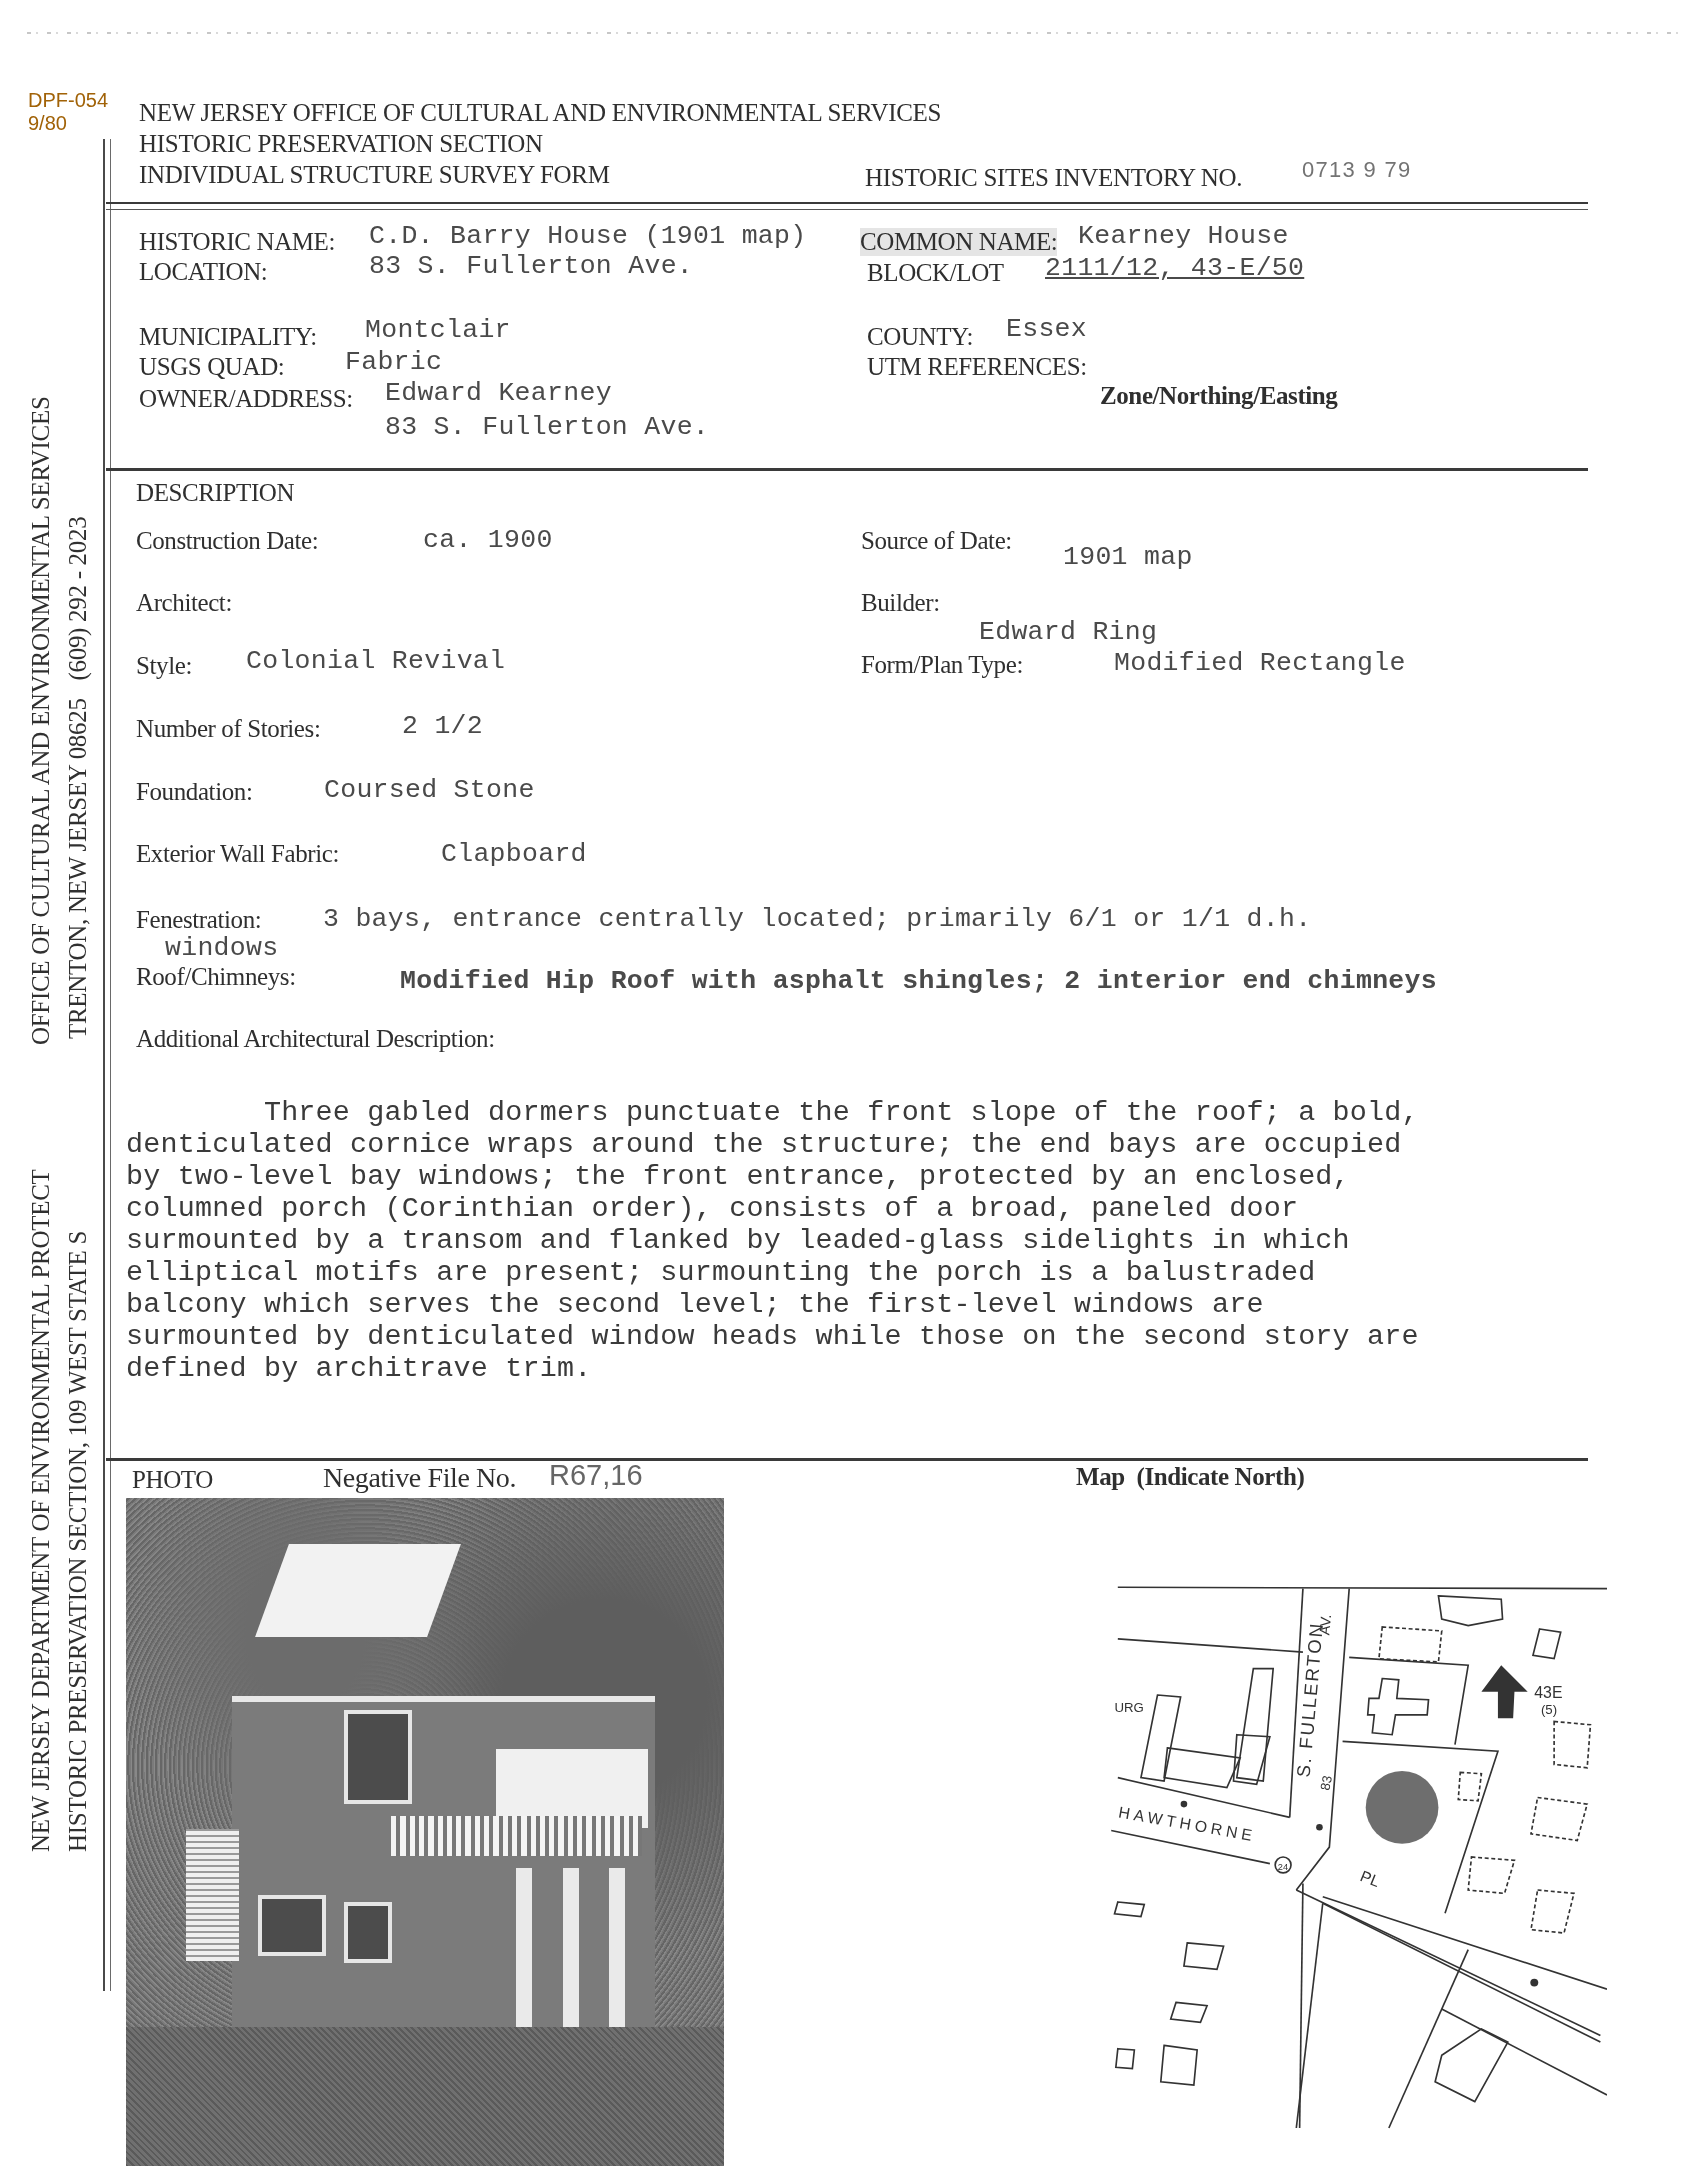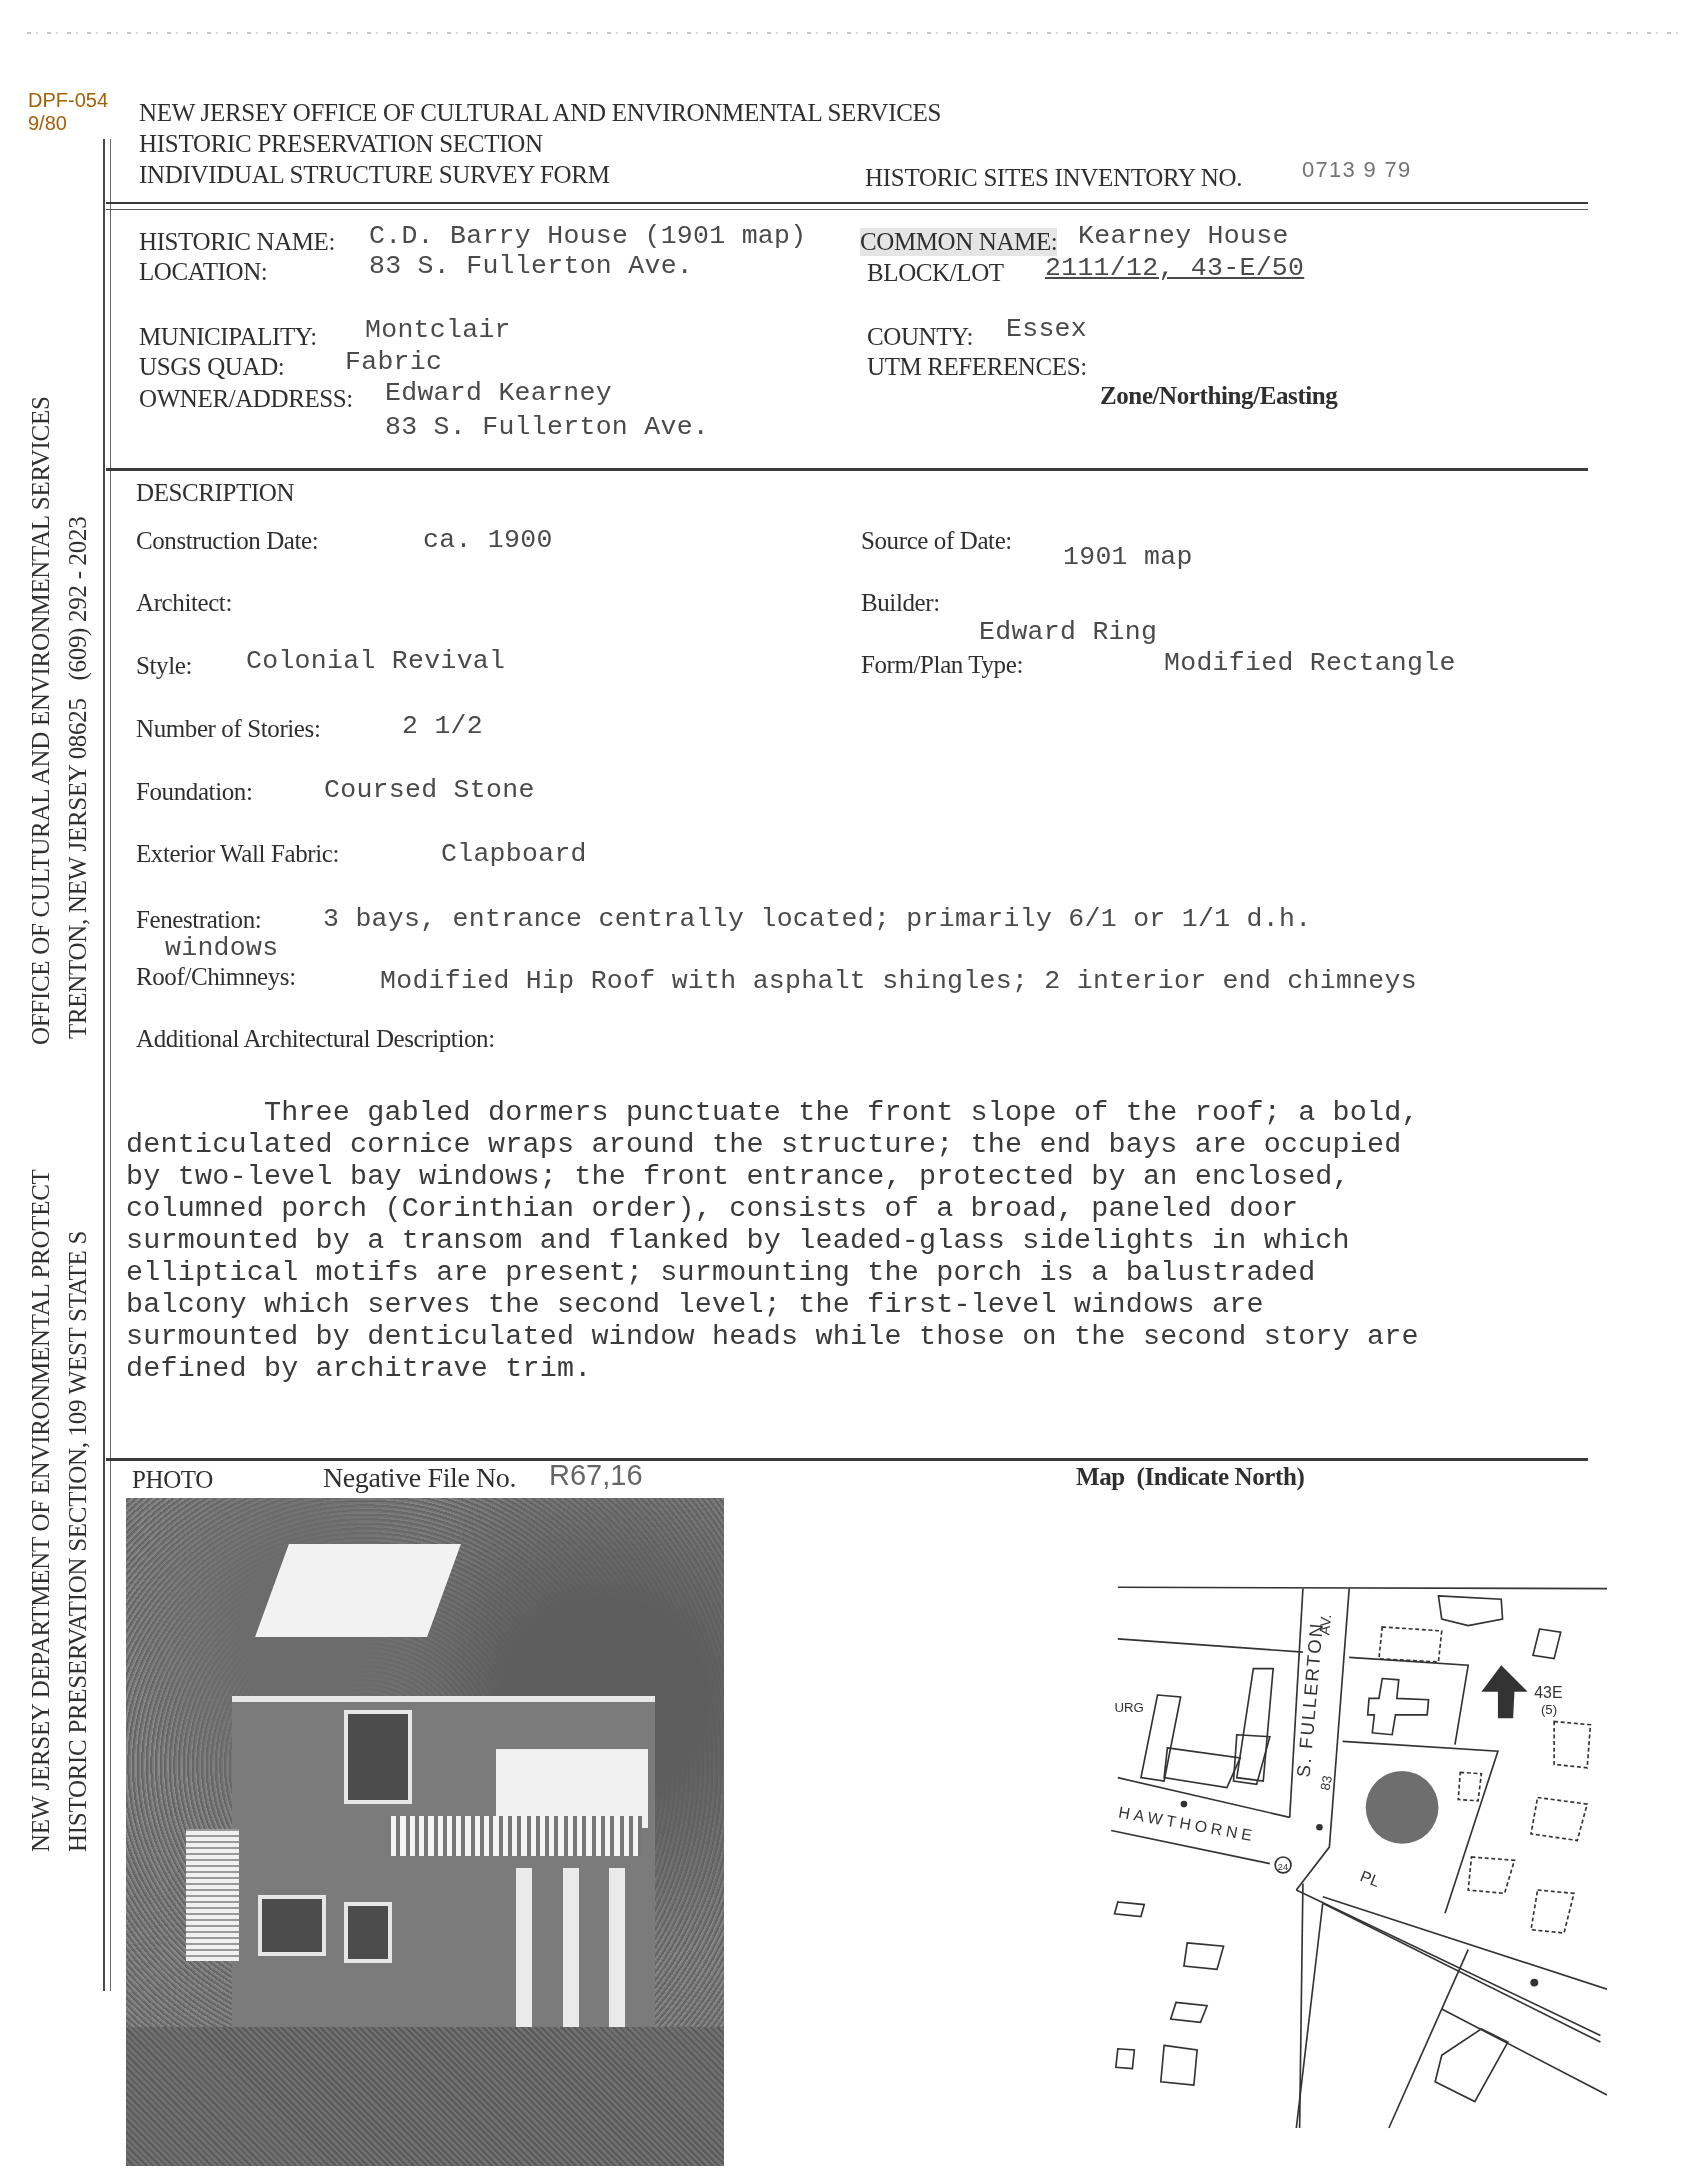--- a/index.html
+++ b/index.html
@@ -95,36 +95,36 @@
 <div class="abs mono value" style="left:1063px; top:542px;text-align:center;">1901 map</div>
 
 <div class="abs serif label" style="left:136px; top:589px;">Architect:</div>
 <div class="abs mono value" style="left:291px; top:587px;"></div>
 <div class="abs serif label" style="left:861px; top:589px;">Builder:</div>
 <div class="abs mono value" style="left:979px; top:585px;margin-top:32px;">Edward Ring</div>
 
 <div class="abs serif label" style="left:136px; top:652px;">Style:</div>
 <div class="abs mono value" style="left:246px; top:646px;">Colonial Revival</div>
 <div class="abs serif label" style="left:861px; top:651px;">Form/Plan Type:</div>
-<div class="abs mono value" style="left:1164px; top:648px;">Modified Rectangle</div>
+<div class="abs mono value" style="left:1114px; top:648px;">Modified Rectangle</div>
 
 <div class="abs serif label" style="left:136px; top:715px;">Number of Stories:</div>
 <div class="abs mono value" style="left:402px; top:711px;">2 1/2</div>
 
 <div class="abs serif label" style="left:136px; top:778px;">Foundation:</div>
 <div class="abs mono value" style="left:324px; top:775px;">Coursed Stone</div>
 
 <div class="abs serif label" style="left:136px; top:840px;">Exterior Wall Fabric:</div>
 <div class="abs mono value" style="left:441px; top:839px;">Clapboard</div>
 
 <div class="abs serif label" style="left:136px; top:906px;">Fenestration:</div>
 <div class="abs mono value" style="left:323px; top:904px;">3 bays, entrance centrally located; primarily 6/1 or 1/1 d.h.</div>
 <div class="abs mono value" style="left:165px; top:933px;">windows</div>
 <div class="abs serif label" style="left:136px; top:963px;">Roof/Chimneys:</div>
-<div class="abs mono value" style="left:380px; top:966px;">Modified Hip Roof with asphalt shingles; 2 interior end chimneys</div>
+<div class="abs mono value" style="left:400px; top:966px;font-weight:bold;">Modified Hip Roof with asphalt shingles; 2 interior end chimneys</div>
 
 <div class="abs serif label" style="left:136px; top:1025px;">Additional Architectural Description:</div>
 
 <div class="abs mono desc-para" id="desc-para"><div>        Three gabled dormers punctuate the front slope of the roof; a bold,</div><div>denticulated cornice wraps around the structure; the end bays are occupied</div><div>by two-level bay windows; the front entrance, protected by an enclosed,</div><div>columned porch (Corinthian order), consists of a broad, paneled door</div><div>surmounted by a transom and flanked by leaded-glass sidelights in which</div><div>elliptical motifs are present; surmounting the porch is a balustraded</div><div>balcony which serves the second level; the first-level windows are</div><div>surmounted by denticulated window heads while those on the second story are</div><div>defined by architrave trim.</div></div>
 
 <div class="hline" style="left:106px; top:1458px; width:1482px; height:2.6px;"></div>
 
 <div class="abs serif label" style="left:132px; top:1466px;">PHOTO</div>
 <div class="abs serif label" style="left:323px; top:1462px; font-size:28px;">Negative File No.</div>
 <div class="abs sans" style="left:549px; top:1459px; font-size:29px; color:#666;">R67,16</div>

